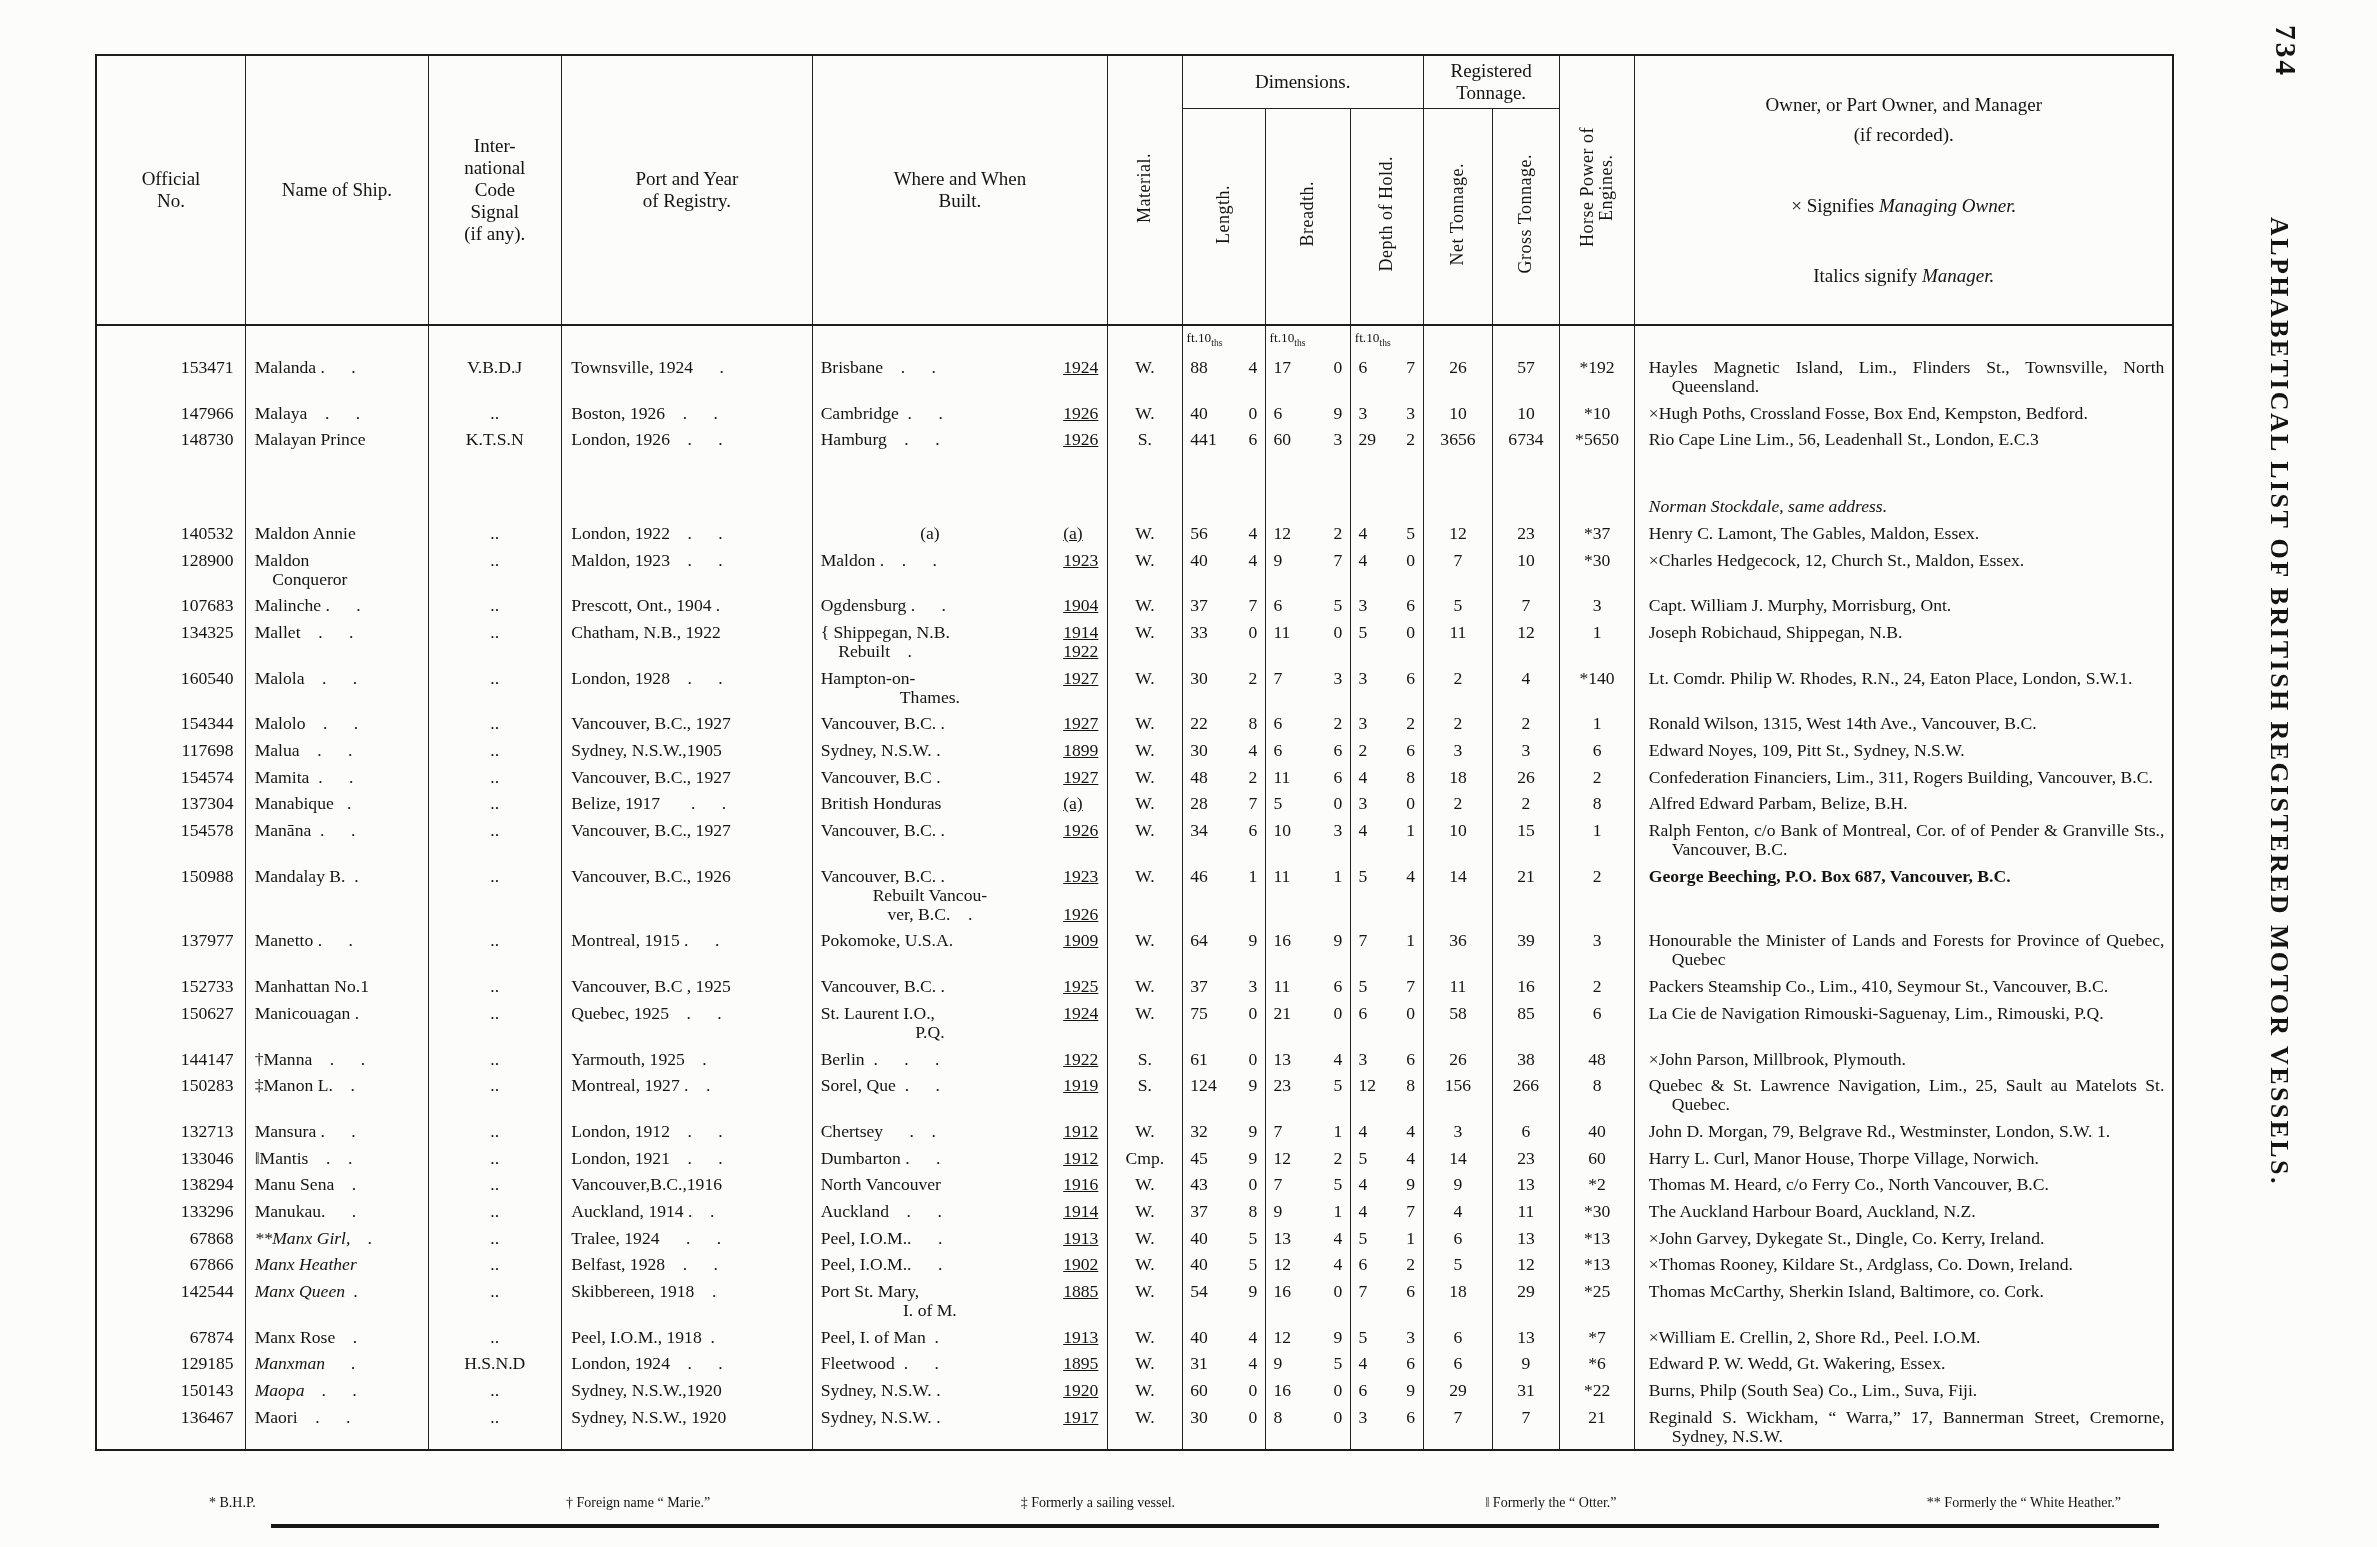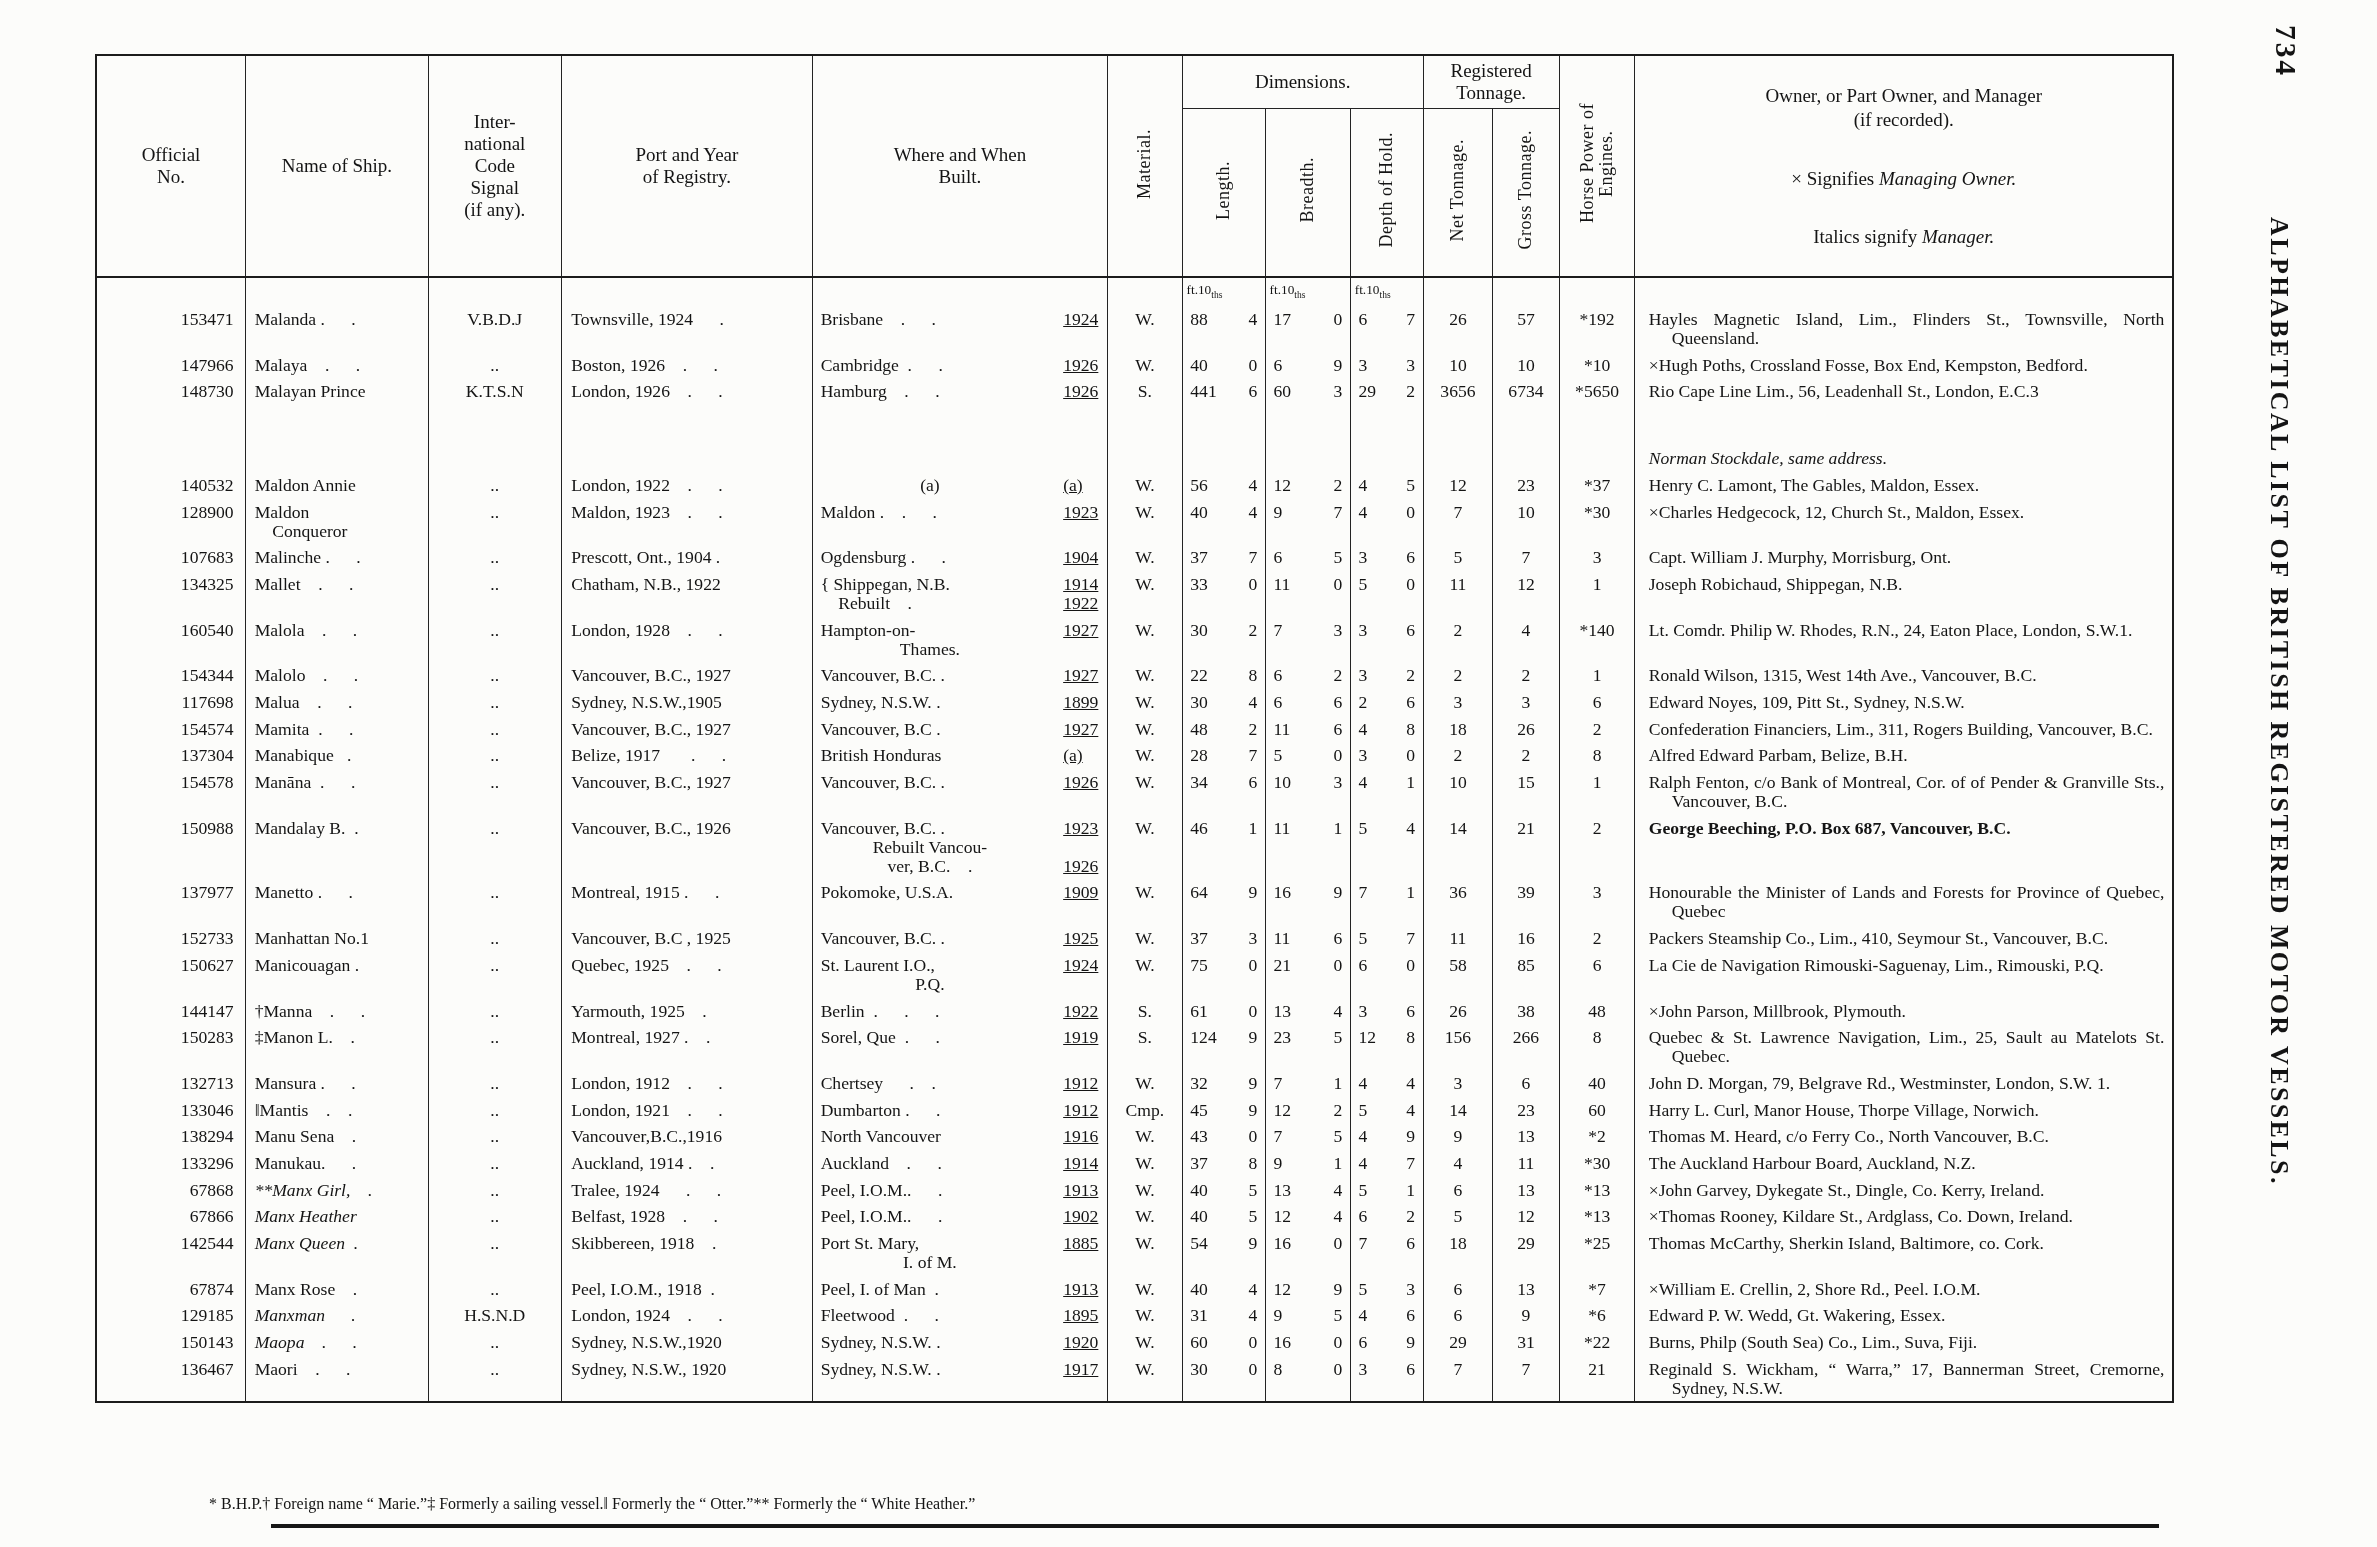--- a/index.html
+++ b/index.html
@@ -16,21 +16,21 @@
     font-size:19px;line-height:22px;white-space:pre-line;
     border-bottom:2.9px solid #1c1c1c;padding:3.8px 1.9px;
   }
   thead th.grp{border-bottom:1.9px solid #232323;height:38px;}
   .vert{
     writing-mode:vertical-rl;transform:rotate(180deg);
     margin:0 auto;white-space:normal;letter-spacing:0.5px;
     max-height:143px;display:inline-block;
   }
   thead th .vert{font-size:18px;line-height:19px;}
-  .owner-head{font-size:19px;line-height:24px;}
+  .owner-head{font-size:19px;line-height:30px;}
   .owner-head .l1{white-space:pre-line;margin-bottom:11.4px;}
   .owner-head .l2{margin-bottom:9.5px;}
   tbody td{font-size:17.6px;line-height:19px;padding:4.8px 2.9px 2.9px;}
   tr.units td{padding:1.9px 2.9px 0;}
   .unitcell{font-size:13.3px;white-space:nowrap;text-align:left;padding-left:3.8px !important;}
   .unitcell sub{font-size:9.5px;font-family:Liberation Serif, serif;}
   .c-no{text-align:right;padding-right:11.4px !important;font-variant-numeric:tabular-nums;}
   .c-name{white-space:pre-wrap;padding-left:8.6px !important;}
   .c-name.i{font-style:italic;}
   .c-code{text-align:center;margin-top:43px;}
@@ -44,22 +44,22 @@
   .c-dim{padding:4.8px 7.6px 2.9px !important;}
   .c-dim{display:table-cell;}
   .c-dim .dwrap{display:flex;justify-content:space-between;}
   .c-ton,.c-hp{text-align:center;}
   .c-owner{padding-left:13.3px !important;padding-right:7.6px !important;}
   .ol{padding-left:23px;text-indent:-23px;text-align:justify;}
   .ol.i{font-style:italic;margin-top:48px;}
   .ol.b{font-weight:bold;}
   .footnotes{
     position:absolute;left:209px;width:1912px;top:1495px;
-    display:flex;justify-content:flex-start;
-    font-size:16px;
+    display:flex;justify-content:space-between;
+    font-size:14px;
   }
   .bottom-rule{position:absolute;left:271px;right:219px;top:1524px;border-top:4.8px solid #161616;}
   .page-num{
     position:absolute;right:76px;top:25px;
     writing-mode:vertical-rl;font-size:29.5px;font-weight:bold;letter-spacing:2.9px;
   }
   .side-title{
     position:absolute;right:84px;top:217px;
     writing-mode:vertical-rl;font-size:26px;font-weight:bold;letter-spacing:2.4px;white-space:nowrap;
   }

